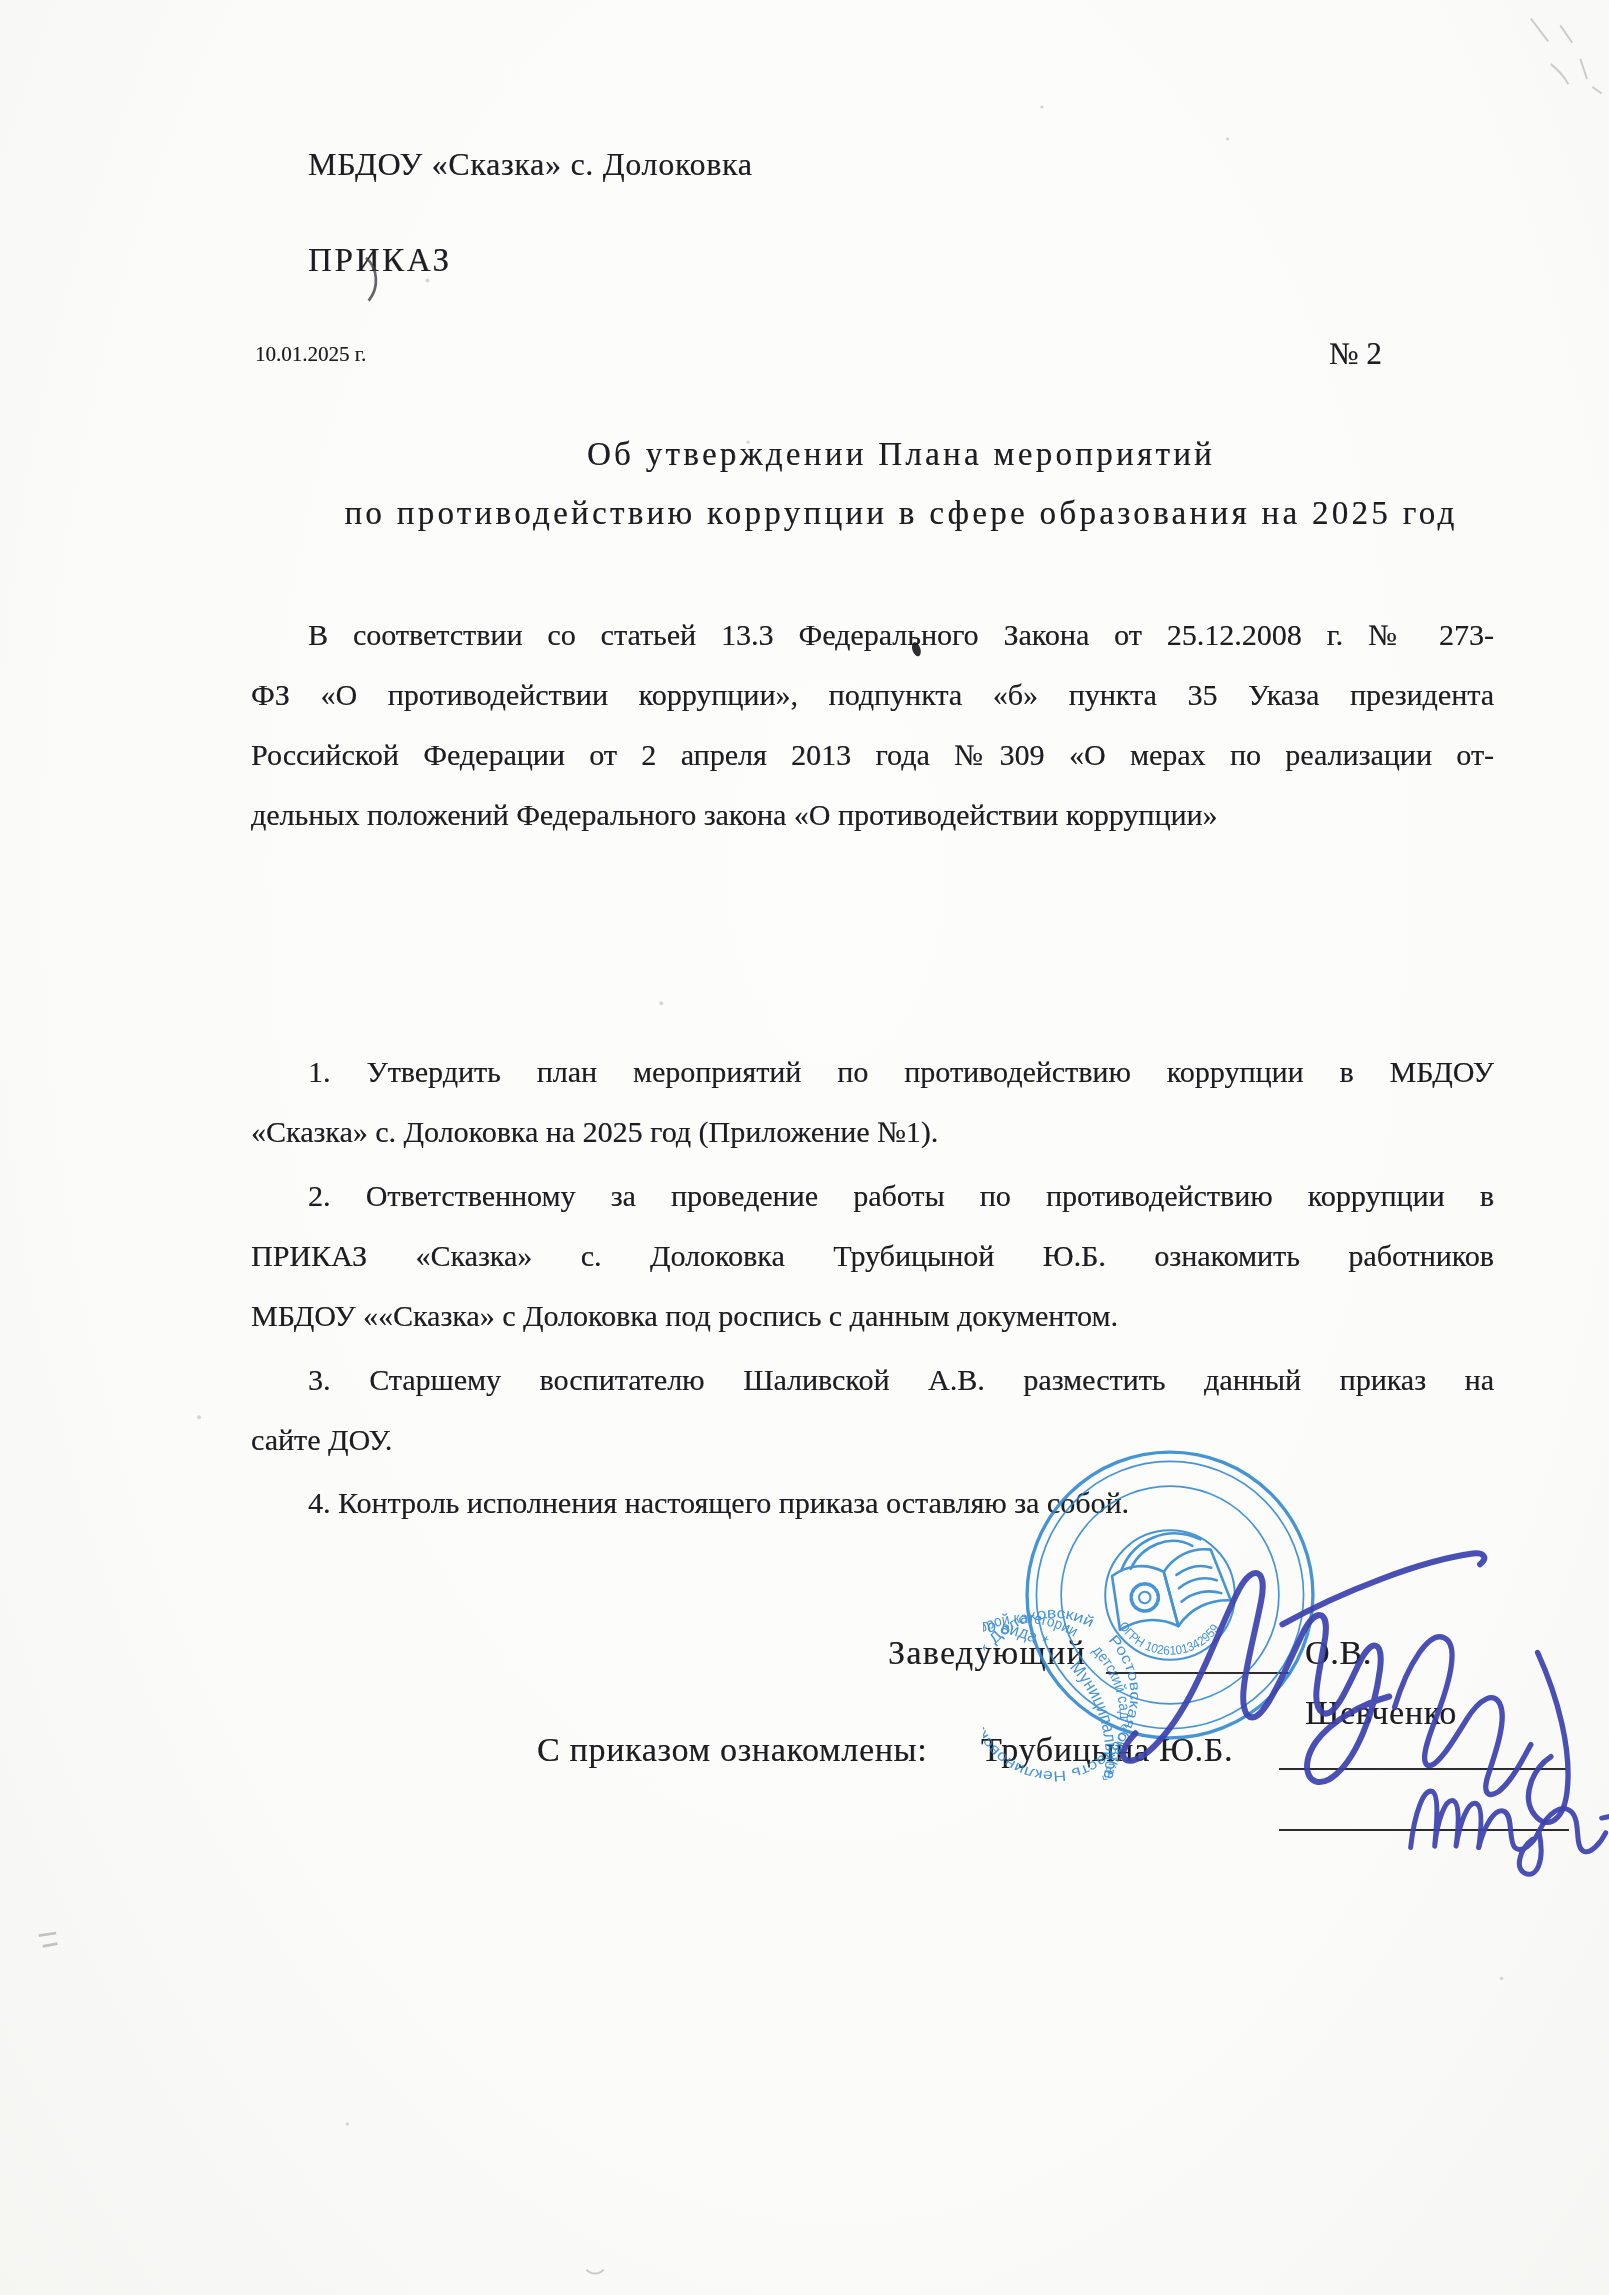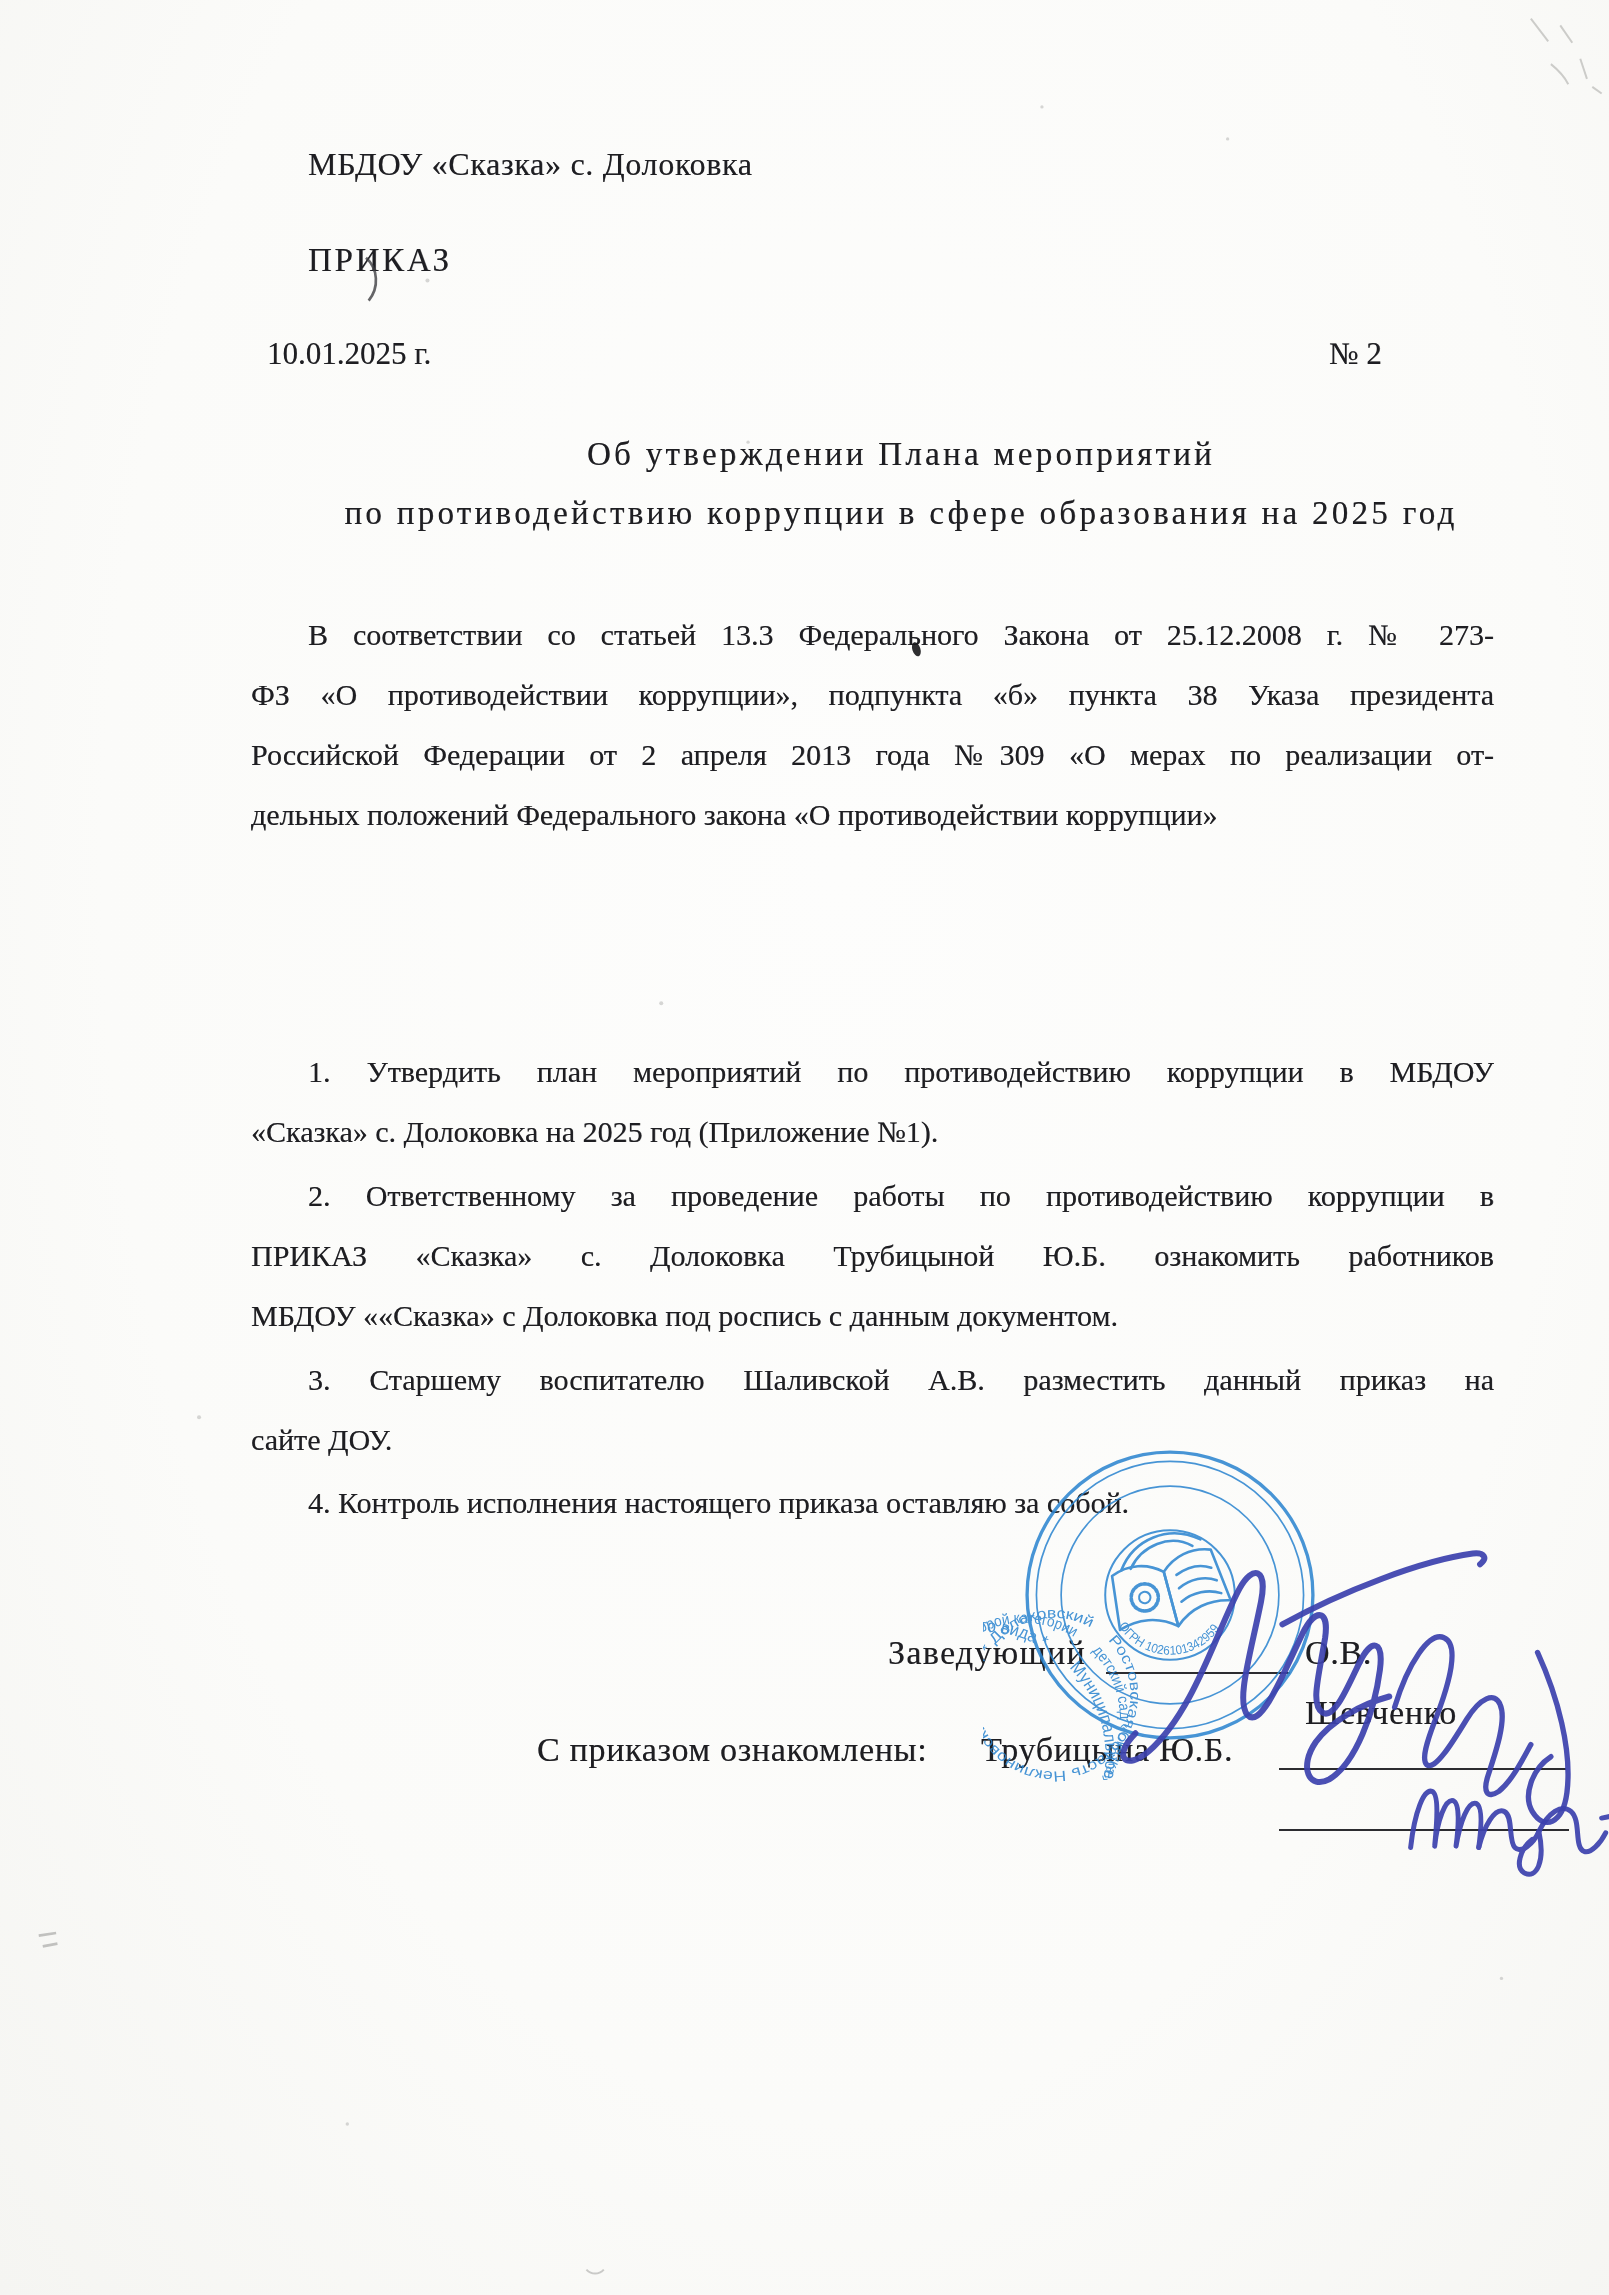--- a/index.html
+++ b/index.html
@@ -13,21 +13,21 @@
     overflow:hidden;
   }
   .block{position:absolute;left:251px;width:1243px;}
   .line{height:60px;line-height:60px;font-size:30px;text-align:justify;white-space:nowrap;}
   .line.j{text-align-last:justify;white-space:normal;overflow:hidden;}
   .line.ind{text-indent:57px;}
   .center{text-align:left;padding-left:57px;}
   .org-line{top:134px;height:60px;line-height:60px;font-size:32px;letter-spacing:0.7px;}
   .doc-type{top:230px;height:60px;line-height:60px;font-size:33px;letter-spacing:2.7px;}
   .date-row{top:324px;height:60px;}
-  .date-row .date{position:absolute;left:16px;top:0;line-height:60px;font-size:31px;}
+  .date-row .date{position:absolute;left:4px;top:0;line-height:60px;font-size:21px;}
   .date-row .num{position:absolute;left:1078px;top:0;line-height:60px;font-size:31px;}
   .subject{top:425px;}
   .subject .line{line-height:59px;height:59px;font-size:33px;letter-spacing:3.3px;text-align:center;padding-left:57px;white-space:nowrap;}
   .preamble{top:605px;}
   .resolution{top:922px;height:60px;line-height:60px;font-size:33px;letter-spacing:1.3px;}
   .item-1{top:1042px;}
   .item-2{top:1166px;}
   .item-3{top:1350px;}
   .item-4{top:1473px;}
   .sig-row{top:1623px;height:60px;font-size:34px;}
@@ -65,21 +65,21 @@
 
       <div class="line soft">Об утверждении Плана мероприятий</div>
 
       <div class="line soft">по противодействию коррупции в сфере образования на 2025 год</div>
     </div>
 
   <div class="block preamble">
 
       <div class="line soft j ind">В соответствии со статьей 13.3 Федерального Закона от 25.12.2008 г. № 273-</div>
 
-      <div class="line soft j">ФЗ «О противодействии коррупции», подпункта «б» пункта 38 Указа президента</div>
+      <div class="line soft j">ФЗ «О противодействии коррупции», подпункта «б» пункта 35 Указа президента</div>
 
       <div class="line soft j">Российской Федерации от 2 апреля 2013 года №309 «О мерах по реализации от-</div>
 
       <div class="line soft">дельных положений Федерального закона «О противодействии коррупции»</div>
     </div>
 
 
   <div class="block item-1">
 
       <div class="line soft j ind">1. Утвердить план мероприятий по противодействию коррупции в МБДОУ</div>

